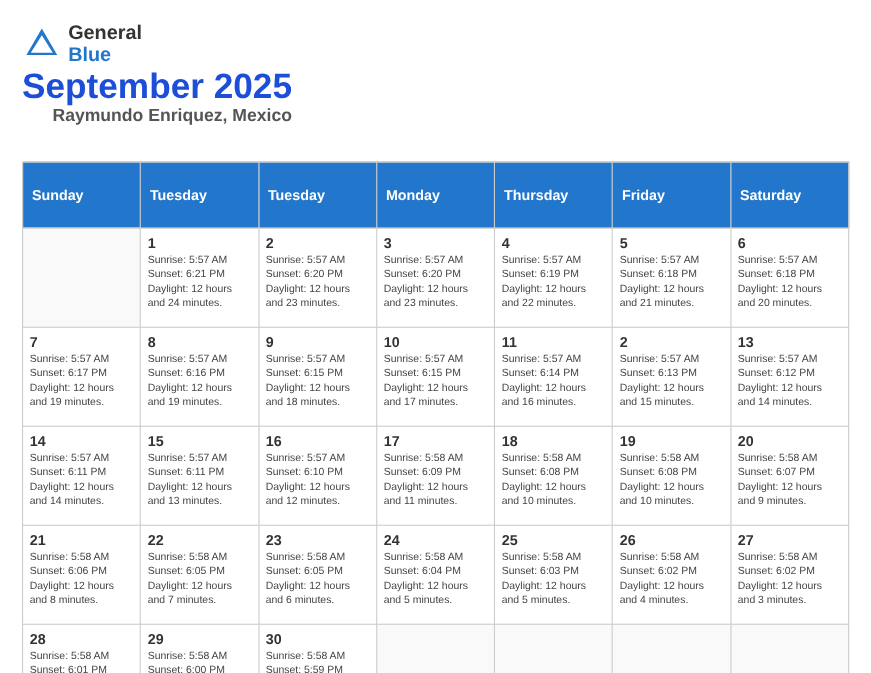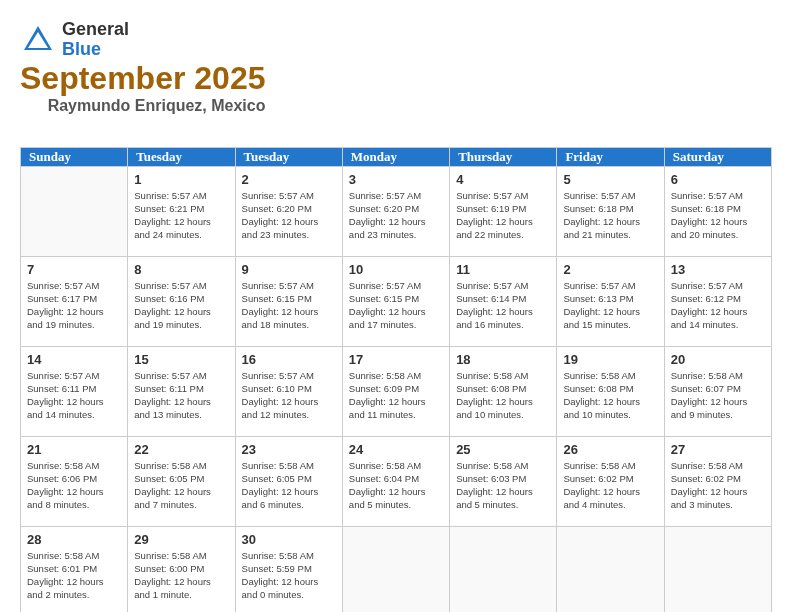--- a/index.html
+++ b/index.html
@@ -34,40 +34,39 @@
     .logo-icon {
       width: 36px;
       height: 36px;
     }
     .title-area {
       text-align: right;
     }
     .title-area h1 {
       font-size: 32px;
       font-weight: bold;
-      color: #a16207;
+      color: #1d4ed8;
     }
     .title-area h2 {
       font-size: 16px;
       font-weight: bold;
       color: #555;
     }
     .calendar {
       width: 100%;
       border-collapse: collapse;
     }
     .calendar th {
       background-color: #2277cc;
       color: #fff;
-      padding: 1px 8px;
+      padding: 22px 8px;
       font-size: 13px;
       font-weight: bold;
       text-align: left;
       border: 1px solid #ccc;
-      font-family: Liberation Serif, serif;
     }
     .calendar td {
       border: 1px solid #ccc;
       vertical-align: top;
       padding: 5px 6px;
       font-size: 10px;
       color: #333;
       width: calc(100% / 7);
       height: 90px;
     }

